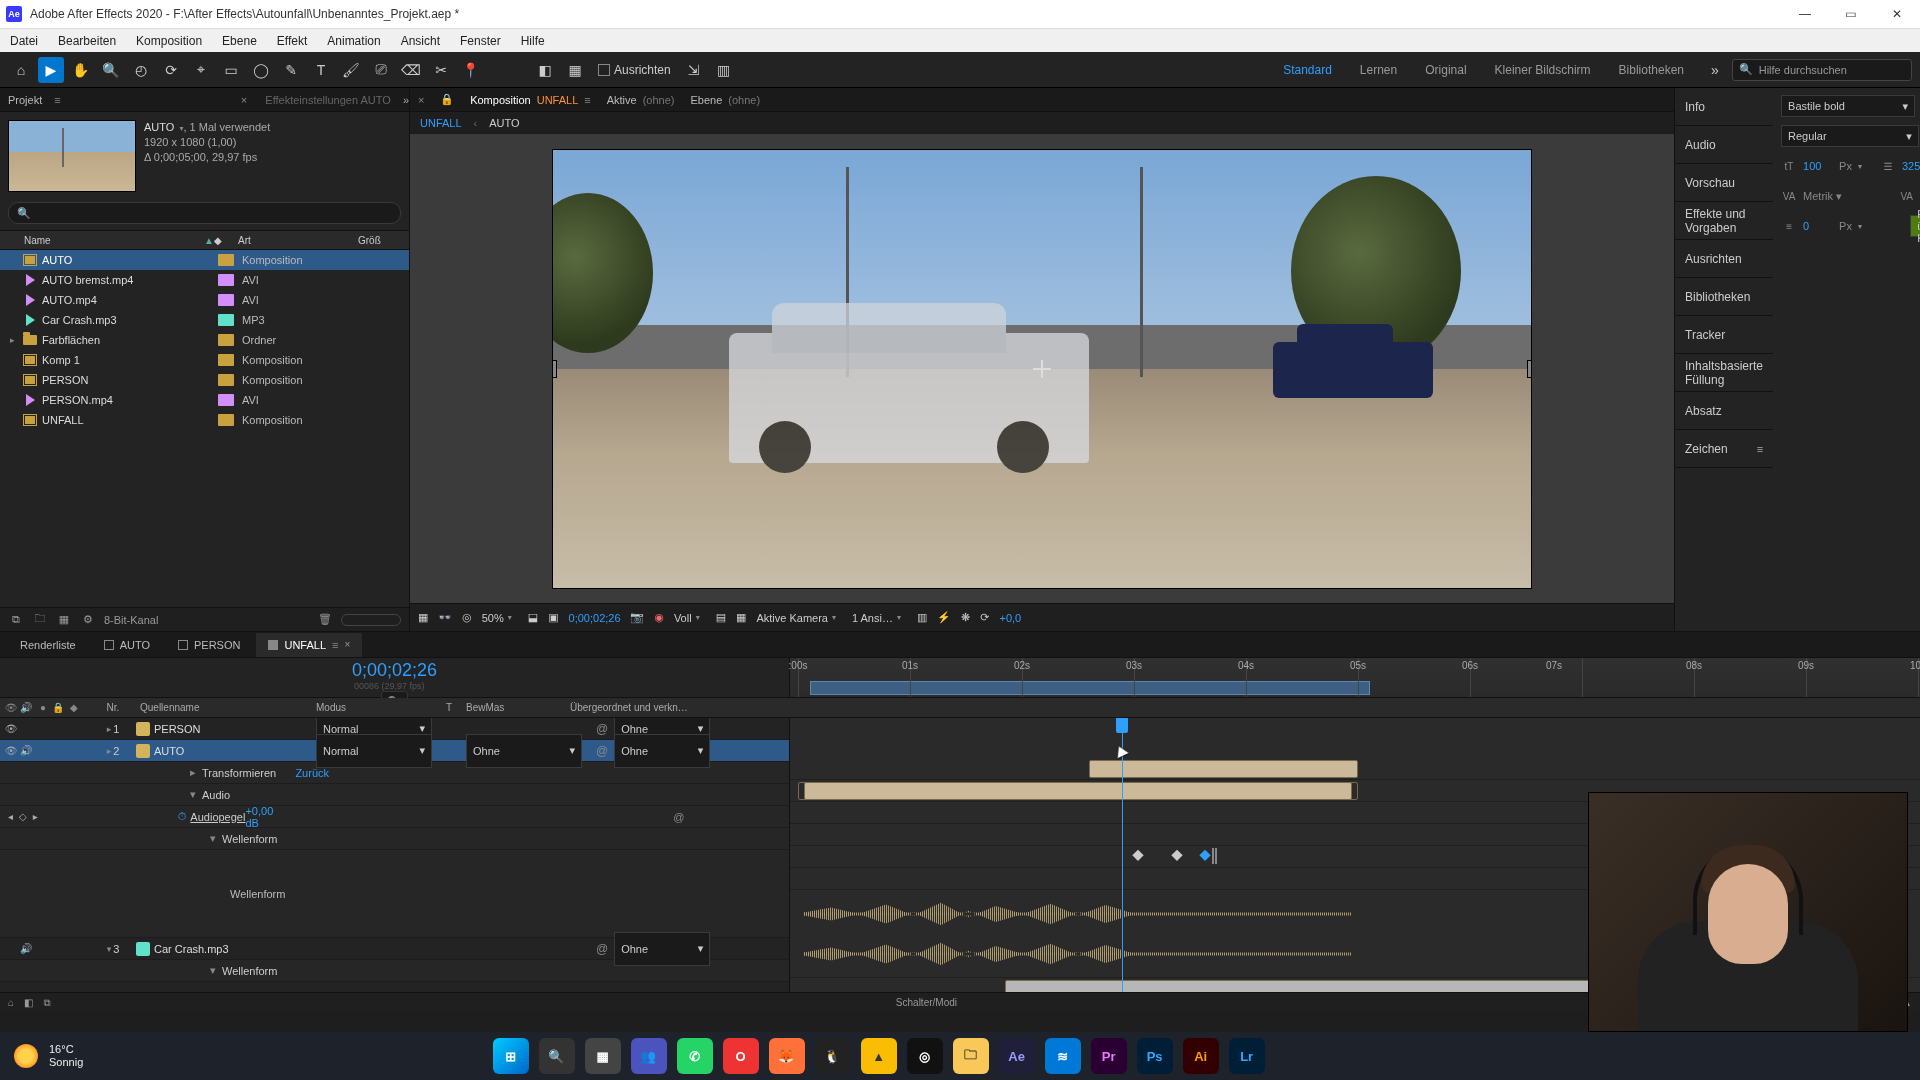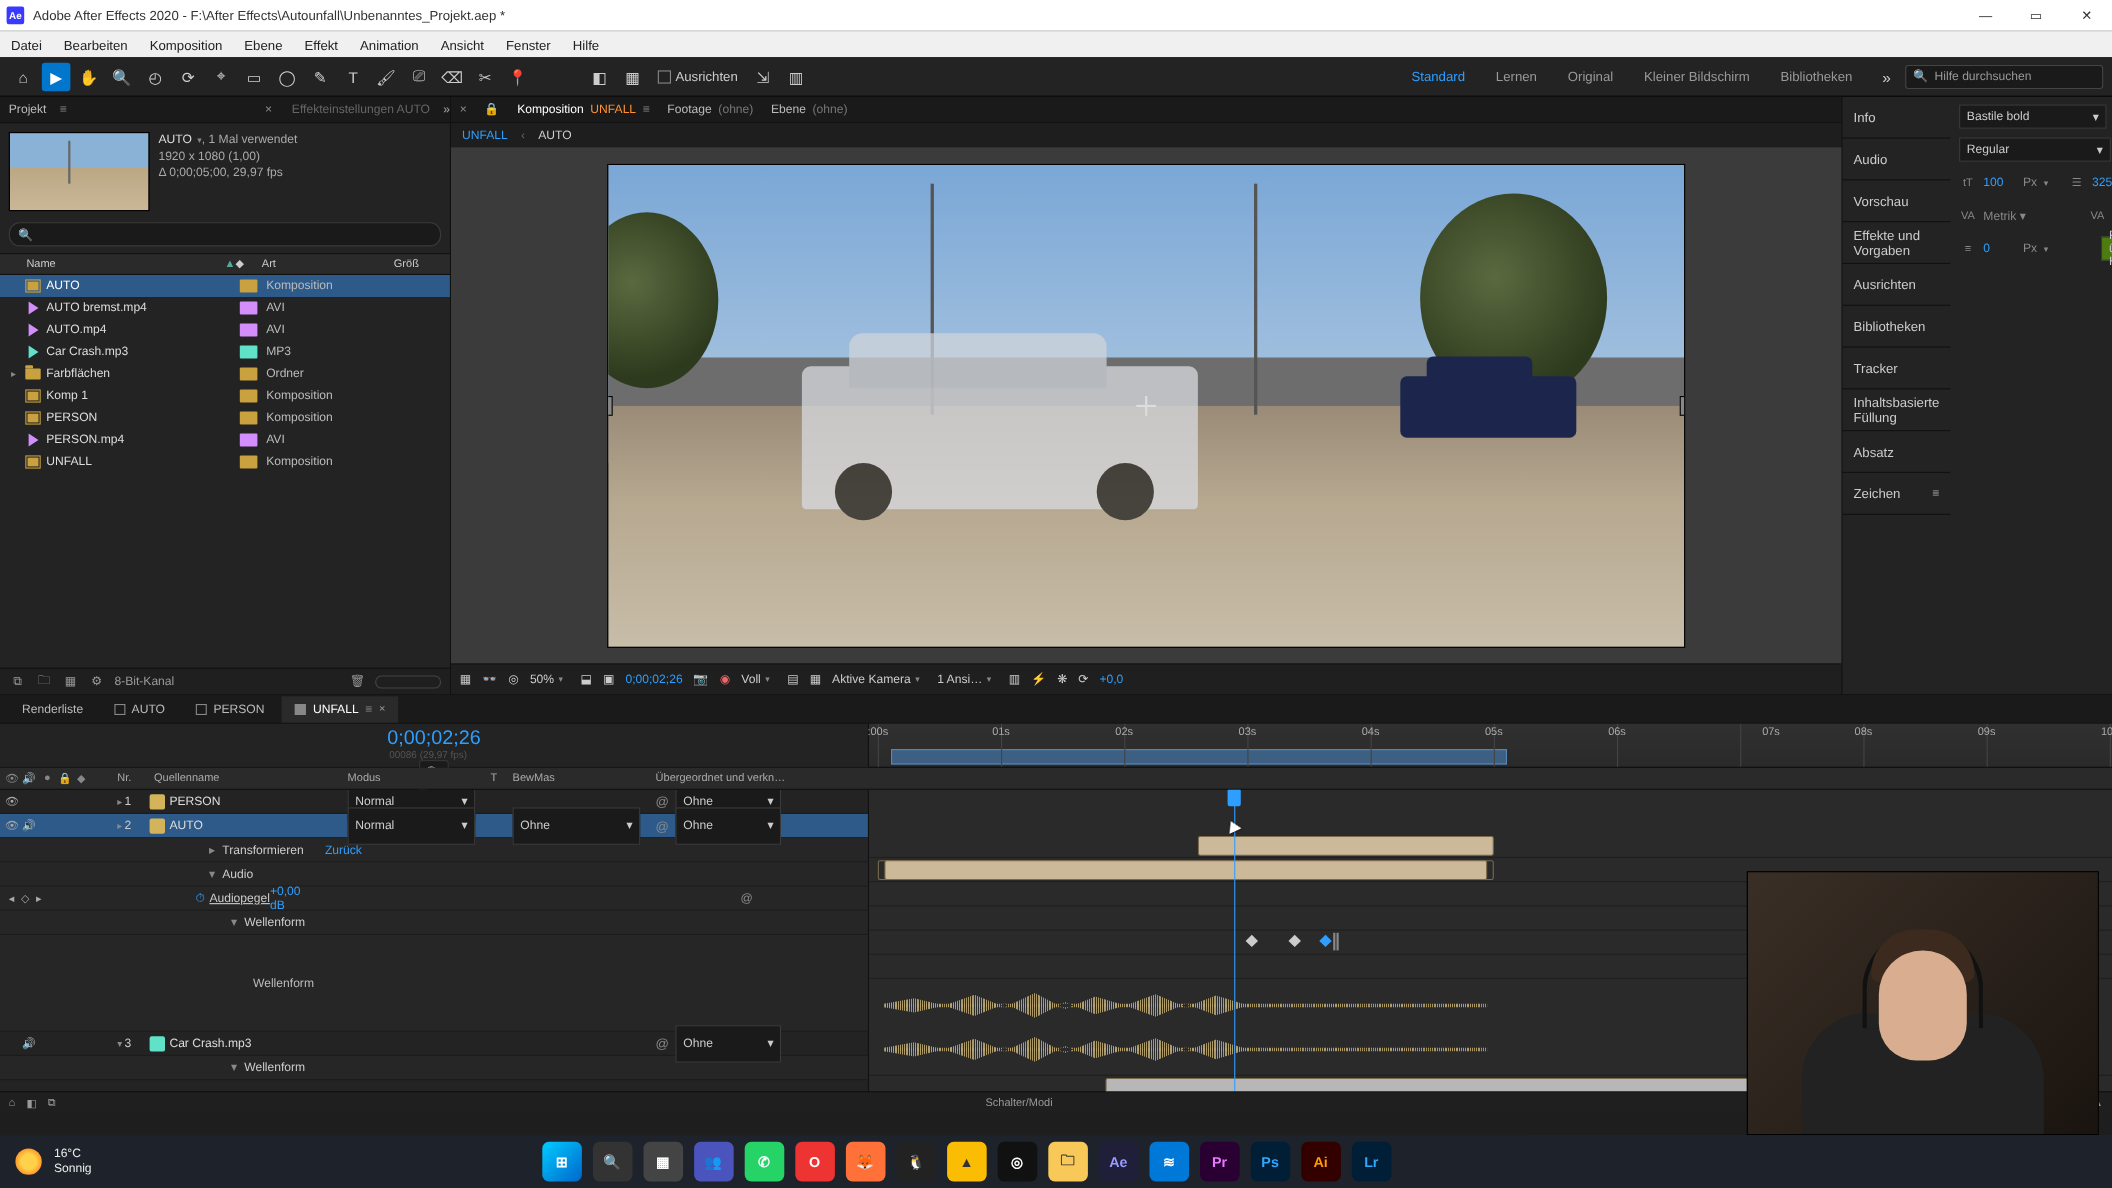--- a/index.html
+++ b/index.html
@@ -129,21 +129,21 @@
 .tl-top .tsinput{flex:1;height:22px;background:#1a1a1a;border:1px solid #333;border-radius:3px;display:flex;align-items:center;padding:0 6px;color:#888;}
 .tl-top .tl-icons{display:flex;align-items:center;gap:10px;padding:0 10px;color:#aaa;font-size:14px;}
 .tl-top .tl-left-top{display:flex;align-items:center;}
 .tl-cols { height: 20px; display: flex; align-items: center; background: #2a2a2a; font-size: 10px; color: #aaa; border-bottom: 1px solid #111; }
 .col-toggles{width:70px;display:flex;gap:2px;padding-left:4px;}
 .col-toggles .tg{width:14px;height:14px;display:flex;align-items:center;justify-content:center;color:#888;font-size:10px;}
 .col-num{width:46px;text-align:center;}
 .col-src{width:180px;padding-left:4px;}
 .col-mode{width:130px;}
 .col-t{width:20px;}
-.col-trk{width:130px;}
+.col-trk{width:104px;}
 .col-par{flex:1;}
 .tl-body { flex: 1; display: flex; overflow: hidden; }
 .layer-rows { width: 790px; border-right: 1px solid #111; overflow-y: auto; background:#232323;}
 .lrow { height: 22px; display: flex; align-items: center; border-bottom: 1px solid #1c1c1c; font-size: 11px; }
 .lrow.sel { background: #2e5a8a; }
 .lrow .tgl { width: 70px; display: flex; gap: 2px; padding-left: 4px; }
 .lrow .tgl .t { width: 14px; height: 14px; color: #aaa; font-size: 10px; display:flex;align-items:center;justify-content:center;}
 .lrow .numcell{width:46px;display:flex;align-items:center;justify-content:center;gap:2px;color:#ccc;}
 .lrow .numcell .tw{color:#888;font-size:9px;}
 .lrow .srcc { width: 180px; display:flex;align-items:center;gap:4px;color:#ddd;}
@@ -415,21 +415,21 @@
   <div class="viewer">
     <div class="viewer-tabrow">
       <span style="color:#888">×</span>
       <span style="color:#888">🔒</span>
       <span class="vtab active">
         <span>Komposition</span> 
           <span class="orange">UNFALL</span> 
           <span style="color:#888">≡</span>
       </span>
       <span class="vtab">
-        <span>Footage</span> 
+        <span>Aktive</span> 
           <span style="color:#777">(ohne)</span>
       </span>
       <span class="vtab">
         <span>Ebene</span> 
           <span style="color:#777">(ohne)</span>
       </span>
     </div>
     <div class="bc-row">
       <span class="bc active">UNFALL</span>
       <span style="color:#666">‹</span>
@@ -627,21 +627,21 @@
           <div class="tick-lbl" style="left: 232px;">02s</div>
           <div class="tick" style="left: 344px;"></div>
           <div class="tick-lbl" style="left: 344px;">03s</div>
           <div class="tick" style="left: 456px;"></div>
           <div class="tick-lbl" style="left: 456px;">04s</div>
           <div class="tick" style="left: 568px;"></div>
           <div class="tick-lbl" style="left: 568px;">05s</div>
           <div class="tick" style="left: 680px;"></div>
           <div class="tick-lbl" style="left: 680px;">06s</div>
           <div class="tick" style="left: 792px;"></div>
-          <div class="tick-lbl" style="left: 820px;">07s</div>
+          <div class="tick-lbl" style="left: 764px;">07s</div>
           <div class="tick" style="left: 904px;"></div>
           <div class="tick-lbl" style="left: 904px;">08s</div>
           <div class="tick" style="left: 1016px;"></div>
           <div class="tick-lbl" style="left: 1016px;">09s</div>
           <div class="tick" style="left: 1128px;"></div>
           <div class="tick-lbl" style="left: 1128px;">10s</div>
         </div>
     </div>
   </div>
 

